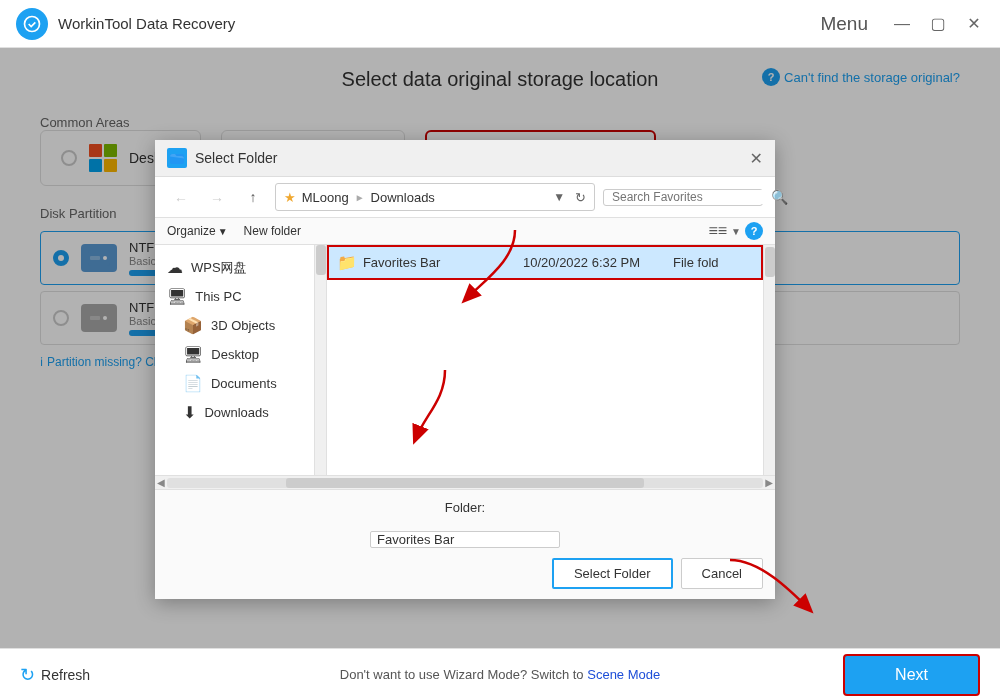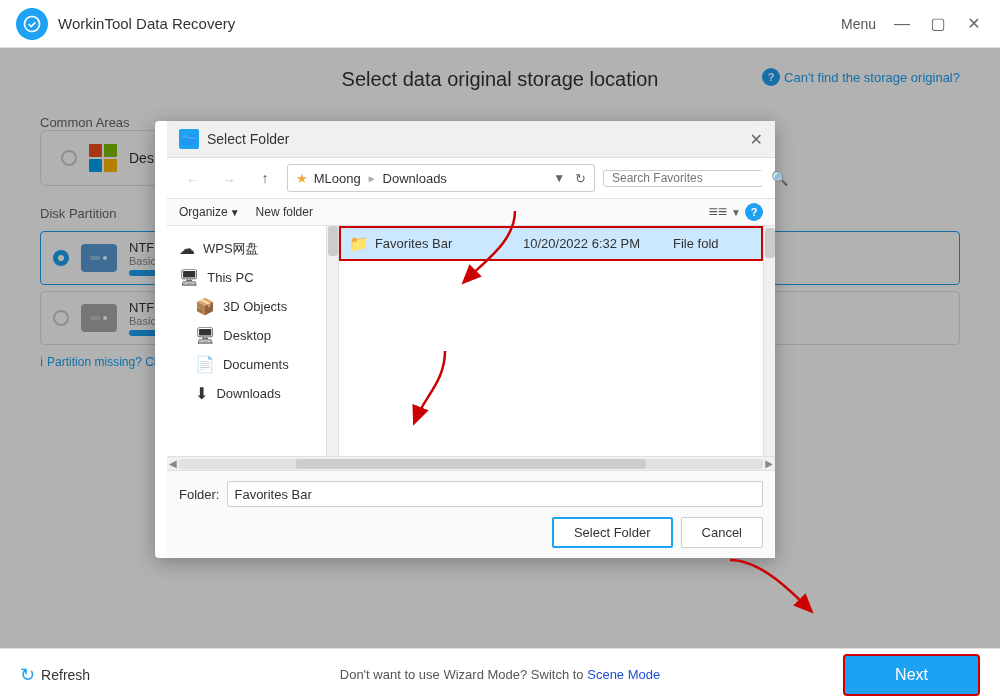--- a/index.html
+++ b/index.html
@@ -191,23 +191,22 @@
       display: flex;
       align-items: center;
       justify-content: center;
     }
     .modal {
       background: white;
       width: 620px;
       border-radius: 4px;
       box-shadow: 0 4px 20px rgba(0,0,0,0.3);
       position: absolute;
-      top: 73px;
+      top: 92px;
       left: 155px;
-      padding-left: 12px;
     }
     .modal-titlebar {
       background: #f0f0f0;
       padding: 8px 12px;
       display: flex;
       align-items: center;
       justify-content: space-between;
       border-bottom: 1px solid #ddd;
     }
     .modal-title-left { display: flex; align-items: center; gap: 8px; }
@@ -313,22 +312,23 @@
     .file-row .file-icon { margin-right: 6px; font-size: 16px; color: #f0a830; }
 
     .modal-footer {
       padding: 10px 12px;
       border-top: 1px solid #e0e0e0;
       background: #fafafa;
     }
     .folder-row {
       display: flex;
       align-items: center;
-      gap: 8px;
+      gap: 16px;
       margin-bottom: 10px;
+      flex-direction: column;
     }
     .folder-label { font-size: 13px; color: #333; white-space: nowrap; }
     .folder-input {
       flex: 1;
       height: 26px;
       border: 1px solid #ccc;
       border-radius: 2px;
       padding: 0 6px;
       font-size: 13px;
       color: #333;
@@ -373,21 +373,21 @@
 
 <div class="titlebar">
   <div class="titlebar-logo">
     <svg viewBox="0 0 24 24" fill="white">
         <circle cx="12" cy="12" r="9" fill="none" stroke="white" stroke-width="2"></circle>
         <path d="M8 12l3 3 5-5" stroke="white" stroke-width="2" fill="none"></path>
       </svg>
   </div>
   <span class="titlebar-title">WorkinTool Data Recovery</span>
   <div class="titlebar-controls">
-    <span style="font-size:14px;color:#555;cursor:pointer;">Menu</span>
+    <span style="font-size:19px;color:#555;cursor:pointer;margin-right:8px;">Menu</span>
     <div class="win-btn">—</div>
     <div class="win-btn">▢</div>
     <div class="win-btn close">✕</div>
   </div>
 </div>
 
 <div class="main">
   <div class="content-area">
 
     <div class="page-title-row">

